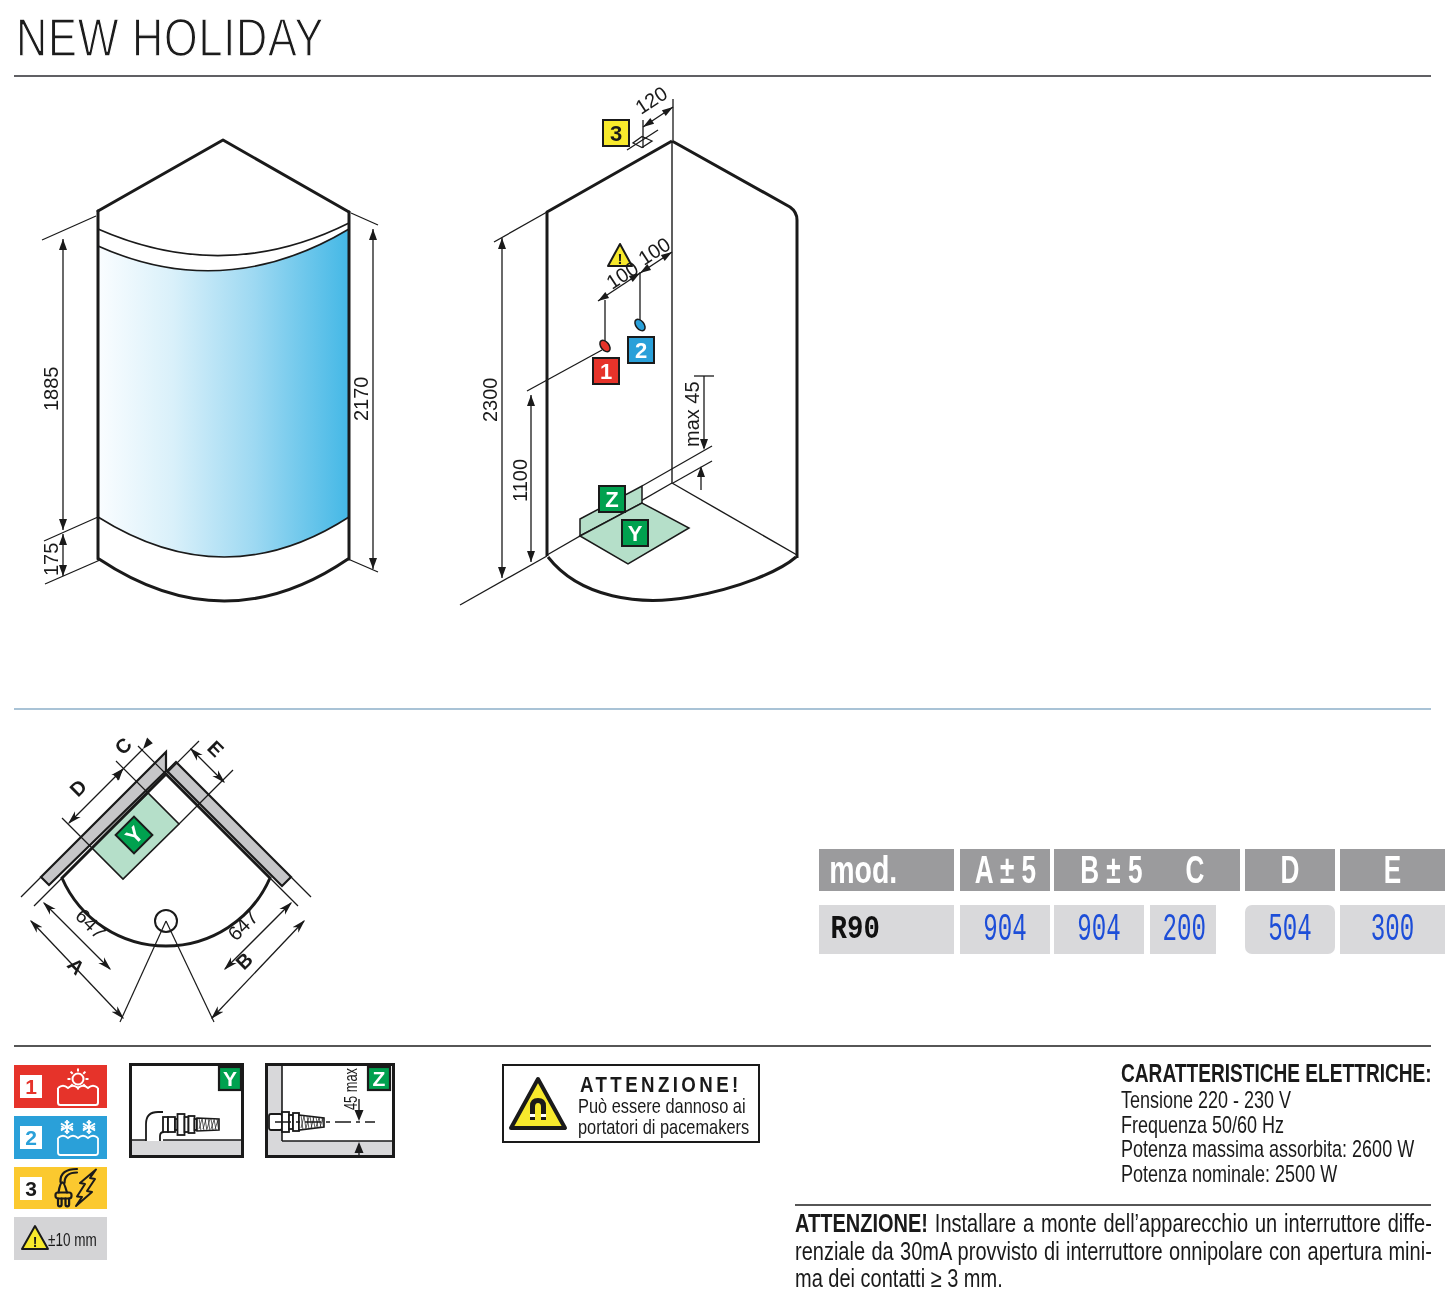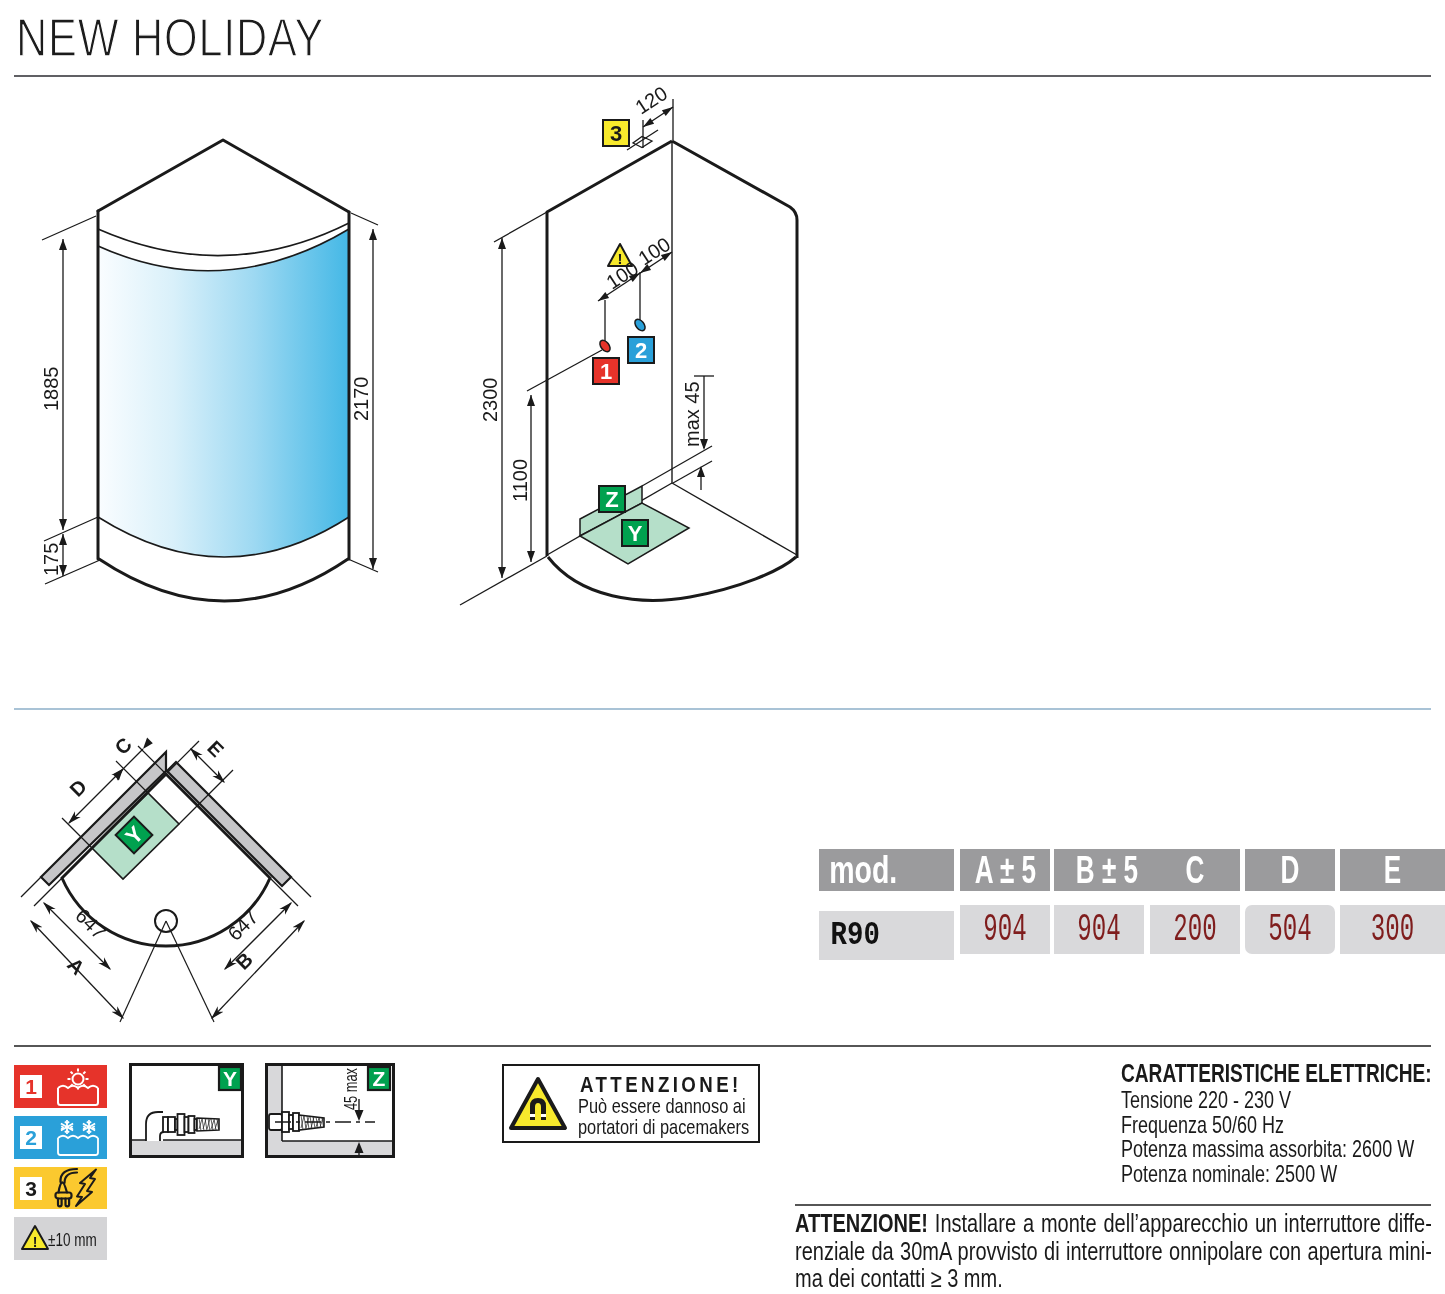--- a/index.html
+++ b/index.html
@@ -3,21 +3,21 @@
 <meta charset="utf-8">
 <style>
   html,body{margin:0;padding:0;background:#fff;}
   #page{position:relative;width:1445px;height:1294px;background:#fff;overflow:hidden;
         font-family:"Liberation Sans",sans-serif;}
   .abs{position:absolute;}
   svg{position:absolute;overflow:visible;}
   .dimtxt{font-family:"Liberation Sans",sans-serif;font-size:20px;fill:#1a1a1a;}
   .hcell{background:#9b9b9d;color:#fff;font-weight:bold;font-size:39px;line-height:42px;text-align:center;}
   .hcell span{white-space:nowrap;}
-  .dcell{background:#d9d9db;color:#7f1d1d;font-size:39px;line-height:50px;text-align:center;font-family:"Liberation Mono",monospace;}
+  .dcell{background:#d9d9db;color:#1d4ed8;font-size:39px;line-height:50px;text-align:center;font-family:"Liberation Mono",monospace;}
   .sq{transform:scaleX(0.62);transform-origin:50% 50%;display:block;}
 </style>
 </head>
 <body>
 <div id="page">
 
 <div class="abs" style="left:16px;top:11px;font-size:53px;line-height:53px;color:#1c1c1c;letter-spacing:1px;transform:scaleX(0.815);transform-origin:0 0;white-space:nowrap;-webkit-text-stroke:1.3px #ffffff;">NEW HOLIDAY</div>
 
 
 <div class="abs" style="left:14px;top:75px;width:1417px;height:2px;background:#606064;"></div>
@@ -252,43 +252,43 @@
 
 <div class="abs" style="left:817px;top:758px;width:628px;height:200px;">
 
 
   <div class="abs hcell" style="left:2px;top:91px;width:135px;height:42px;">
         <span style="display:block;text-align:left;padding-left:14px;transform:scaleX(0.73);transform-origin:0 50%;">mod.</span>
       </div>
   <div class="abs hcell" style="left:143px;top:91px;width:90px;height:42px;">
         <span style="display:block;transform:scaleX(0.67);transform-origin:50% 50%;">A ± 5</span>
       </div>
-  <div class="abs hcell" style="left:237px;top:91px;width:106px;height:42px;">
+  <div class="abs hcell" style="left:237px;top:91px;width:106px;height:42px;text-align:right;">
         <span style="display:block;transform:scaleX(0.67);transform-origin:50% 50%;">B ± 5</span>
       </div>
   <div class="abs hcell" style="left:333px;top:91px;width:90px;height:42px;">
         <span style="display:block;transform:scaleX(0.67);transform-origin:50% 50%;">C</span>
       </div>
   <div class="abs hcell" style="left:428px;top:91px;width:90px;height:42px;">
         <span style="display:block;transform:scaleX(0.67);transform-origin:50% 50%;">D</span>
       </div>
   <div class="abs hcell" style="left:523px;top:91px;width:105px;height:42px;">
         <span style="display:block;transform:scaleX(0.67);transform-origin:50% 50%;">E</span>
       </div>
 
-  <div class="abs" style="left:2px;top:147px;width:135px;height:49px;background:#d9d9db;margin-top:6px;">
+  <div class="abs" style="left:2px;top:147px;width:135px;height:49px;background:#d9d9db;">
         <span style="display:block;color:#111;font-weight:bold;font-size:33px;line-height:49px;padding-left:14px;transform:scaleX(0.83);transform-origin:0 50%;font-family:'Liberation Mono',monospace;">R90</span>
       </div>
   <div class="abs dcell" style="left:143px;top:147px;width:90px;height:49px;">
         <span class="sq">904</span>
       </div>
   <div class="abs dcell" style="left:237px;top:147px;width:90px;height:49px;">
         <span class="sq">904</span>
       </div>
-  <div class="abs dcell" style="left:333px;top:147px;width:90px;height:49px;text-align:center;">
+  <div class="abs dcell" style="left:333px;top:147px;width:66px;height:49px;text-align:center;">
         <span class="sq">200</span>
       </div>
   <div class="abs dcell" style="left:428px;top:147px;width:90px;height:49px;border-radius:7px;">
         <span class="sq">504</span>
       </div>
   <div class="abs dcell" style="left:523px;top:147px;width:105px;height:49px;">
         <span class="sq">300</span>
       </div>
 </div>
 

